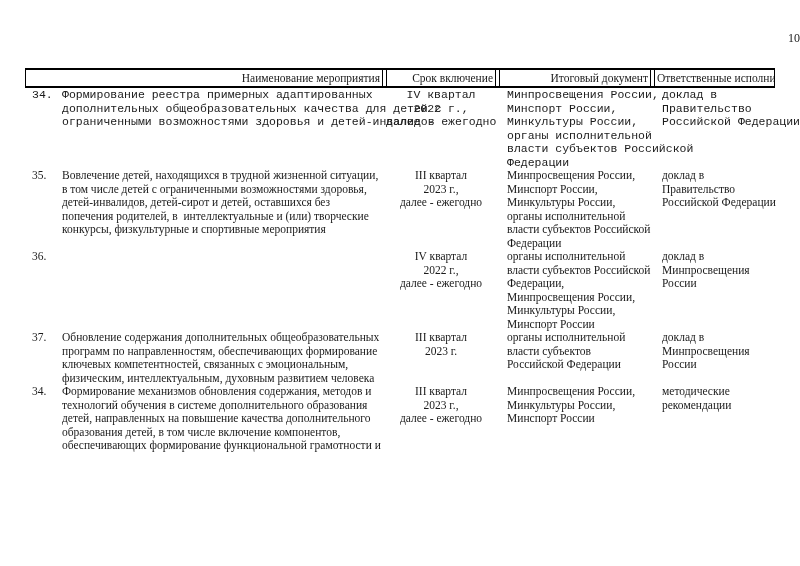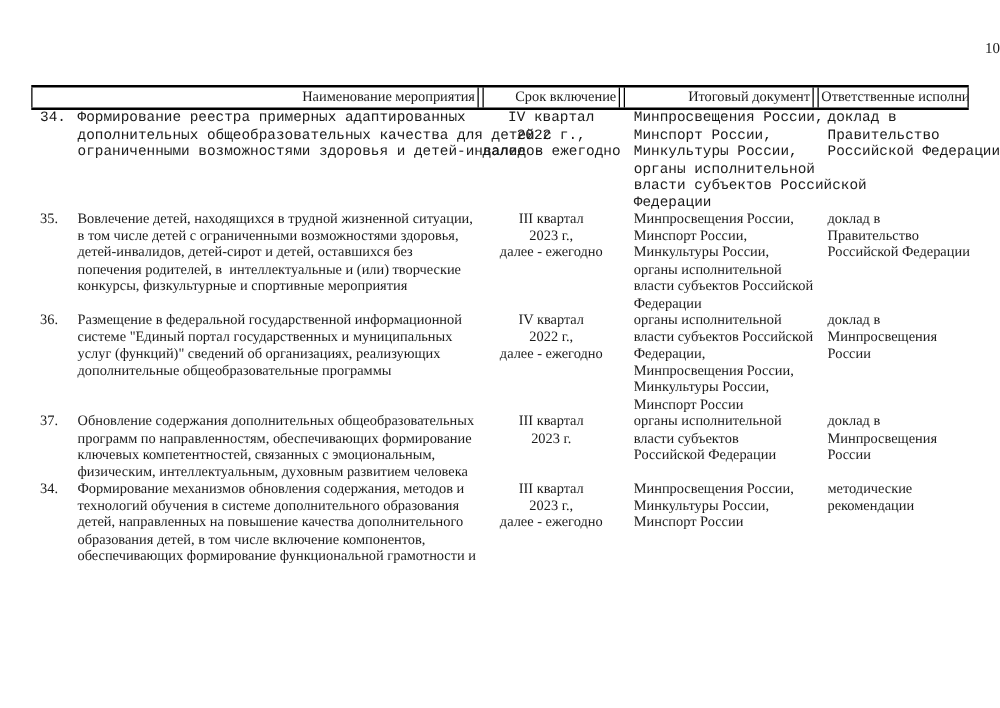--- a/index.html
+++ b/index.html
@@ -141,24 +141,20 @@
 власти субъектов Российской
 Федерации</div>
         <div class="cell c4">доклад в
 Правительство
 Российской Федерации</div>
       </div>
 
       <div class="row">
         <div class="cell c1">
           <span class="row-num">36.</span>
-          <span class="activity">Размещение в федеральной государственной информационной
-системе "Единый портал государственных и муниципальных
-услуг (функций)" сведений об организациях, реализующих
-дополнительные общеобразовательные программы</span>
         </div>
         <div class="cell c2">IV квартал
 2022 г.,
 далее - ежегодно</div>
         <div class="cell c3">органы исполнительной
 власти субъектов Российской
 Федерации,
 Минпросвещения России,
 Минкультуры России,
 Минспорт России</div>

